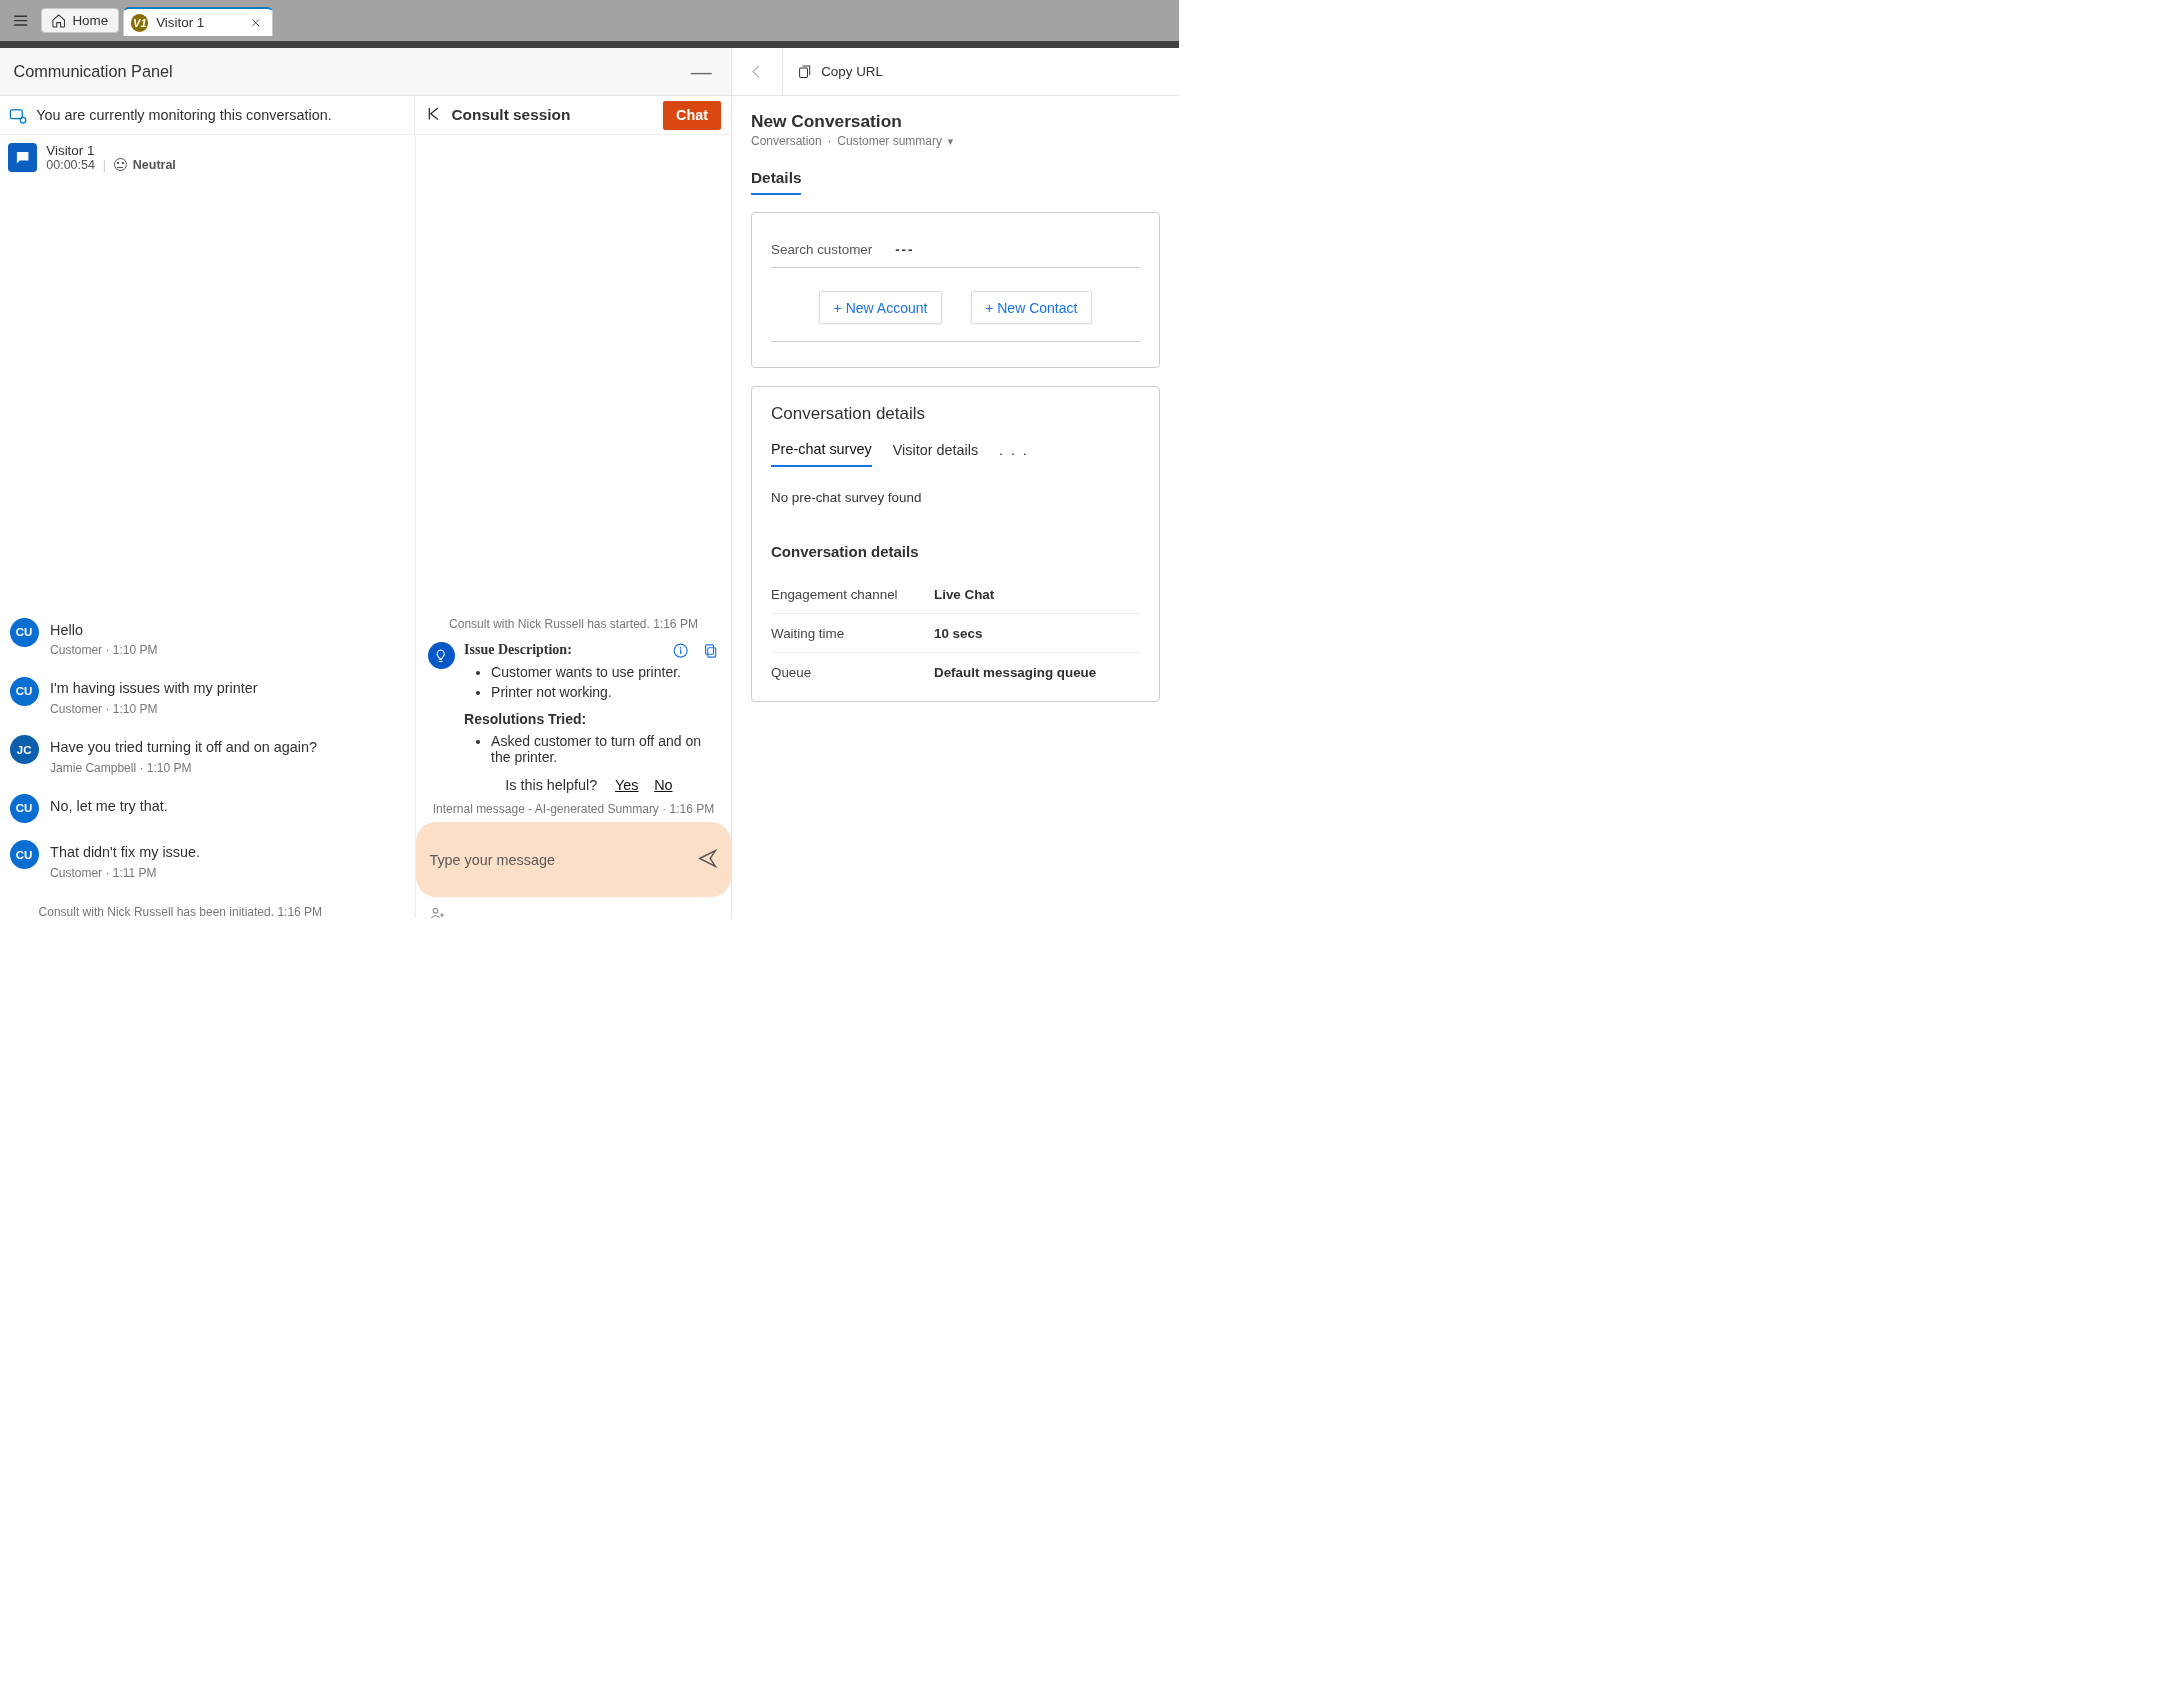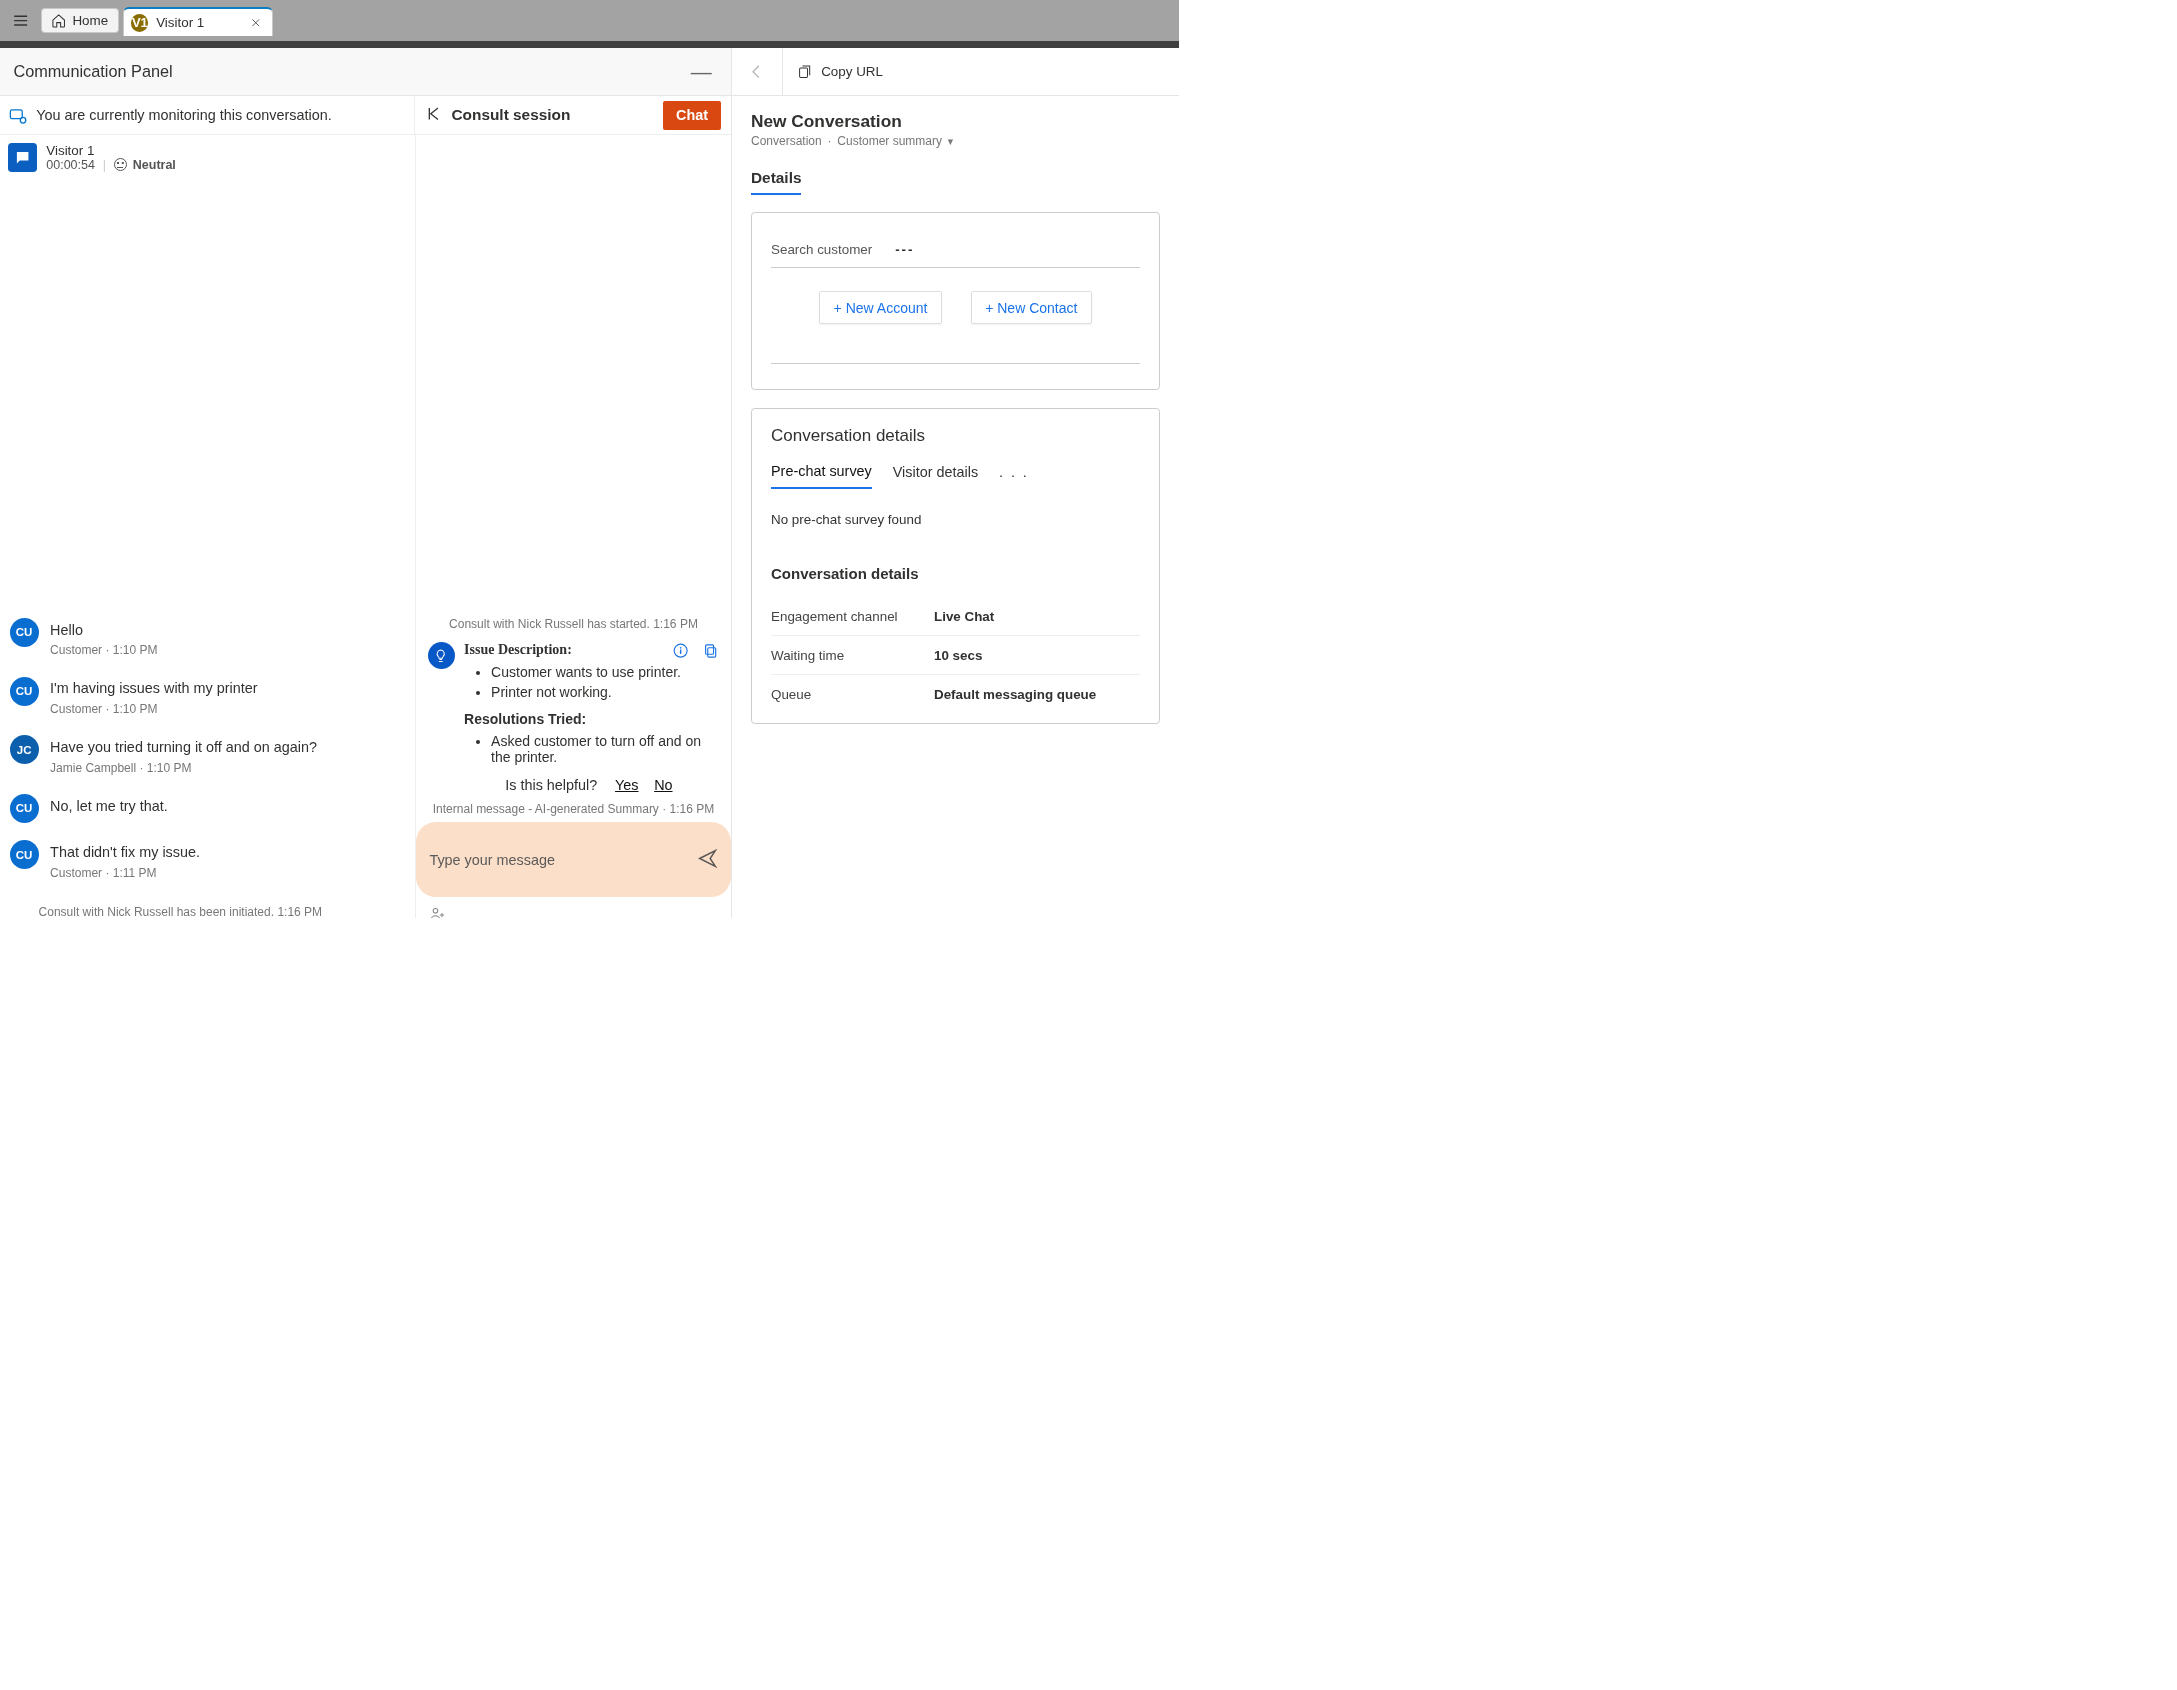--- a/index.html
+++ b/index.html
@@ -27,21 +27,21 @@
     display:flex; align-items:center; gap:5.8px;
     background:#f3f3f3; border:1px solid #c8c8c8; border-radius:3.8px;
     height:25px; padding:0 9.6px; margin-left:3.8px; cursor:pointer;
   }
   .tab-pill {
     display:flex; align-items:center; gap:7.7px;
     background:#fff; border-top:2.9px solid #0a7cc1; border-left:1px solid #c8c8c8; border-right:1px solid #c8c8c8;
     border-top-left-radius:5.8px; border-top-right-radius:5.8px;
     height:29px; padding:0 7.7px 0 7.7px; margin-left:3.8px; margin-top:2.9px; cursor:pointer;
   }
-  .tab-avatar { width:17.3px; height:17.3px; border-radius:50%; background:#8a6d00; color:#fff; font-size:13px; font-weight:600; display:flex; align-items:center; justify-content:center; }
+  .tab-avatar { width:17.3px; height:17.3px; border-radius:50%; background:#8a6d00; color:#fff; font-size:11px; font-weight:600; display:flex; align-items:center; justify-content:center;font-style:italic; }
   .tab-close { width:17.3px; height:17.3px; display:flex; align-items:center; justify-content:center; cursor:pointer; margin-left:35px;}
   
   .main { display:flex; height: calc(100% - 32px); }
   .left-col { width: 732px; display:flex; flex-direction:column; border-right:1px solid #e5e5e5; }
   .right-col { flex:1; display:flex; flex-direction:column; overflow:hidden; }
 
   
   .comm-header { height:48px; display:flex; align-items:center; justify-content:space-between; padding:0 13.4px; border-bottom:1px solid #e5e5e5; background:#f8f8f8; }
   .comm-header .title { font-size:16.3px; color:#333; }
   .comm-header .min { font-size:21px; color:#666; cursor:pointer; padding:3.8px 5.8px; }
@@ -109,21 +109,21 @@
   .page-title { font-size:17.3px; font-weight:600; margin-bottom:1.9px; }
   .breadcrumb { font-size:12px; color:#777; display:flex; align-items:center; gap:5.8px; }
   .breadcrumb .chev { font-size:10.6px; }
   .section-tab { display:inline-block; font-size:15.4px; font-weight:600; margin-top:21px; padding-bottom:5.8px; border-bottom:2.9px solid #1a73e8; }
   .card { border:1px solid #ccc; border-radius:3.8px; padding:29px 19px 25px 19px; margin-top:17.3px; }
   .search-row { display:flex; align-items:center; gap:23px; border-bottom:1px solid #ccc; padding-bottom:9.6px; margin:0 0 23px 0; }
   .search-row .lbl { color:#555; }
   .search-row .val { letter-spacing:1.9px; font-weight:600; }
   .empty { text-align:center; color:#555; padding:9.6px 0 25px 0; }
   .empty .person { margin-bottom:9.6px; color:#888; }
-  .btn-row { display:flex; gap:29px; justify-content:center; margin-top:3.8px; border-bottom:1px solid #ccc; padding-bottom:39px;}
+  .btn-row { display:flex; gap:29px; justify-content:center; margin-top:3.8px; border-bottom:1px solid #ccc; padding-bottom:17px;}
   .btn-outline { border:1px solid #ddd; background:#fff; color:#1a73e8; padding:7.7px 13.4px; font-size:14px; border-radius:1.9px; cursor:pointer; box-shadow:0 1px 1.9px rgba(0,0,0,0.05); }
 
   .card2 { border:1px solid #ccc; border-radius:3.8px; padding:17.3px 19px 9.6px 19px; margin-top:17.3px; }
   .card2 h3 { font-size:17px; font-weight:400; margin-bottom:17.3px; }
   .subtabs { display:flex; gap:21px; align-items:center; border-bottom:0; margin-bottom:19px; }
   .subtab { font-size:14.4px; padding-bottom:7.7px; cursor:pointer; color:#333; }
   .subtab.active { color:#111; border-bottom:2.9px solid #1a73e8; font-weight:500;}
   .subtab.more { letter-spacing:1.9px; }
   .survey-empty { color:#333; margin:23px 0 38px 0; }
   .detail-head { font-size:15px; font-weight:600; margin-bottom:15.4px; }

